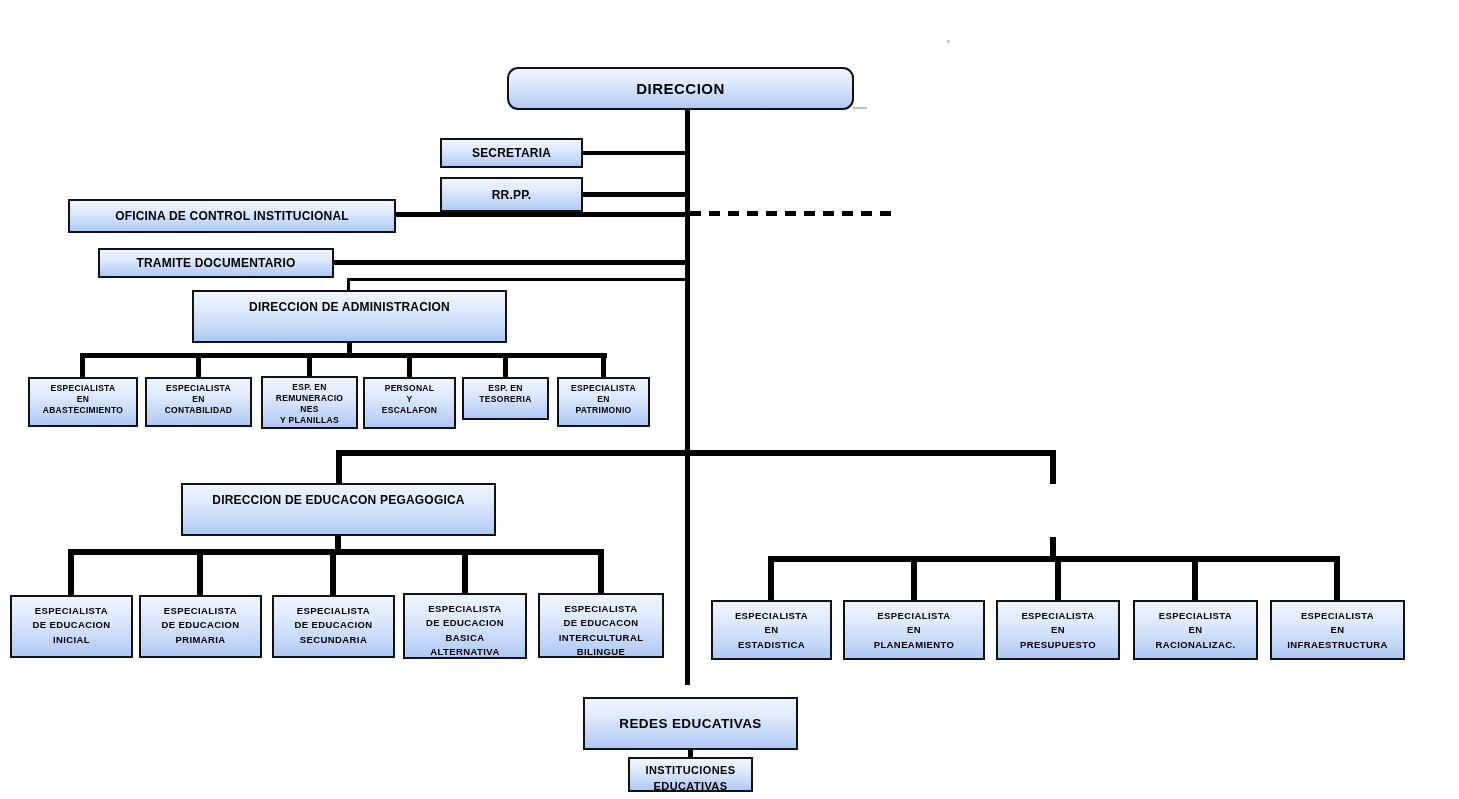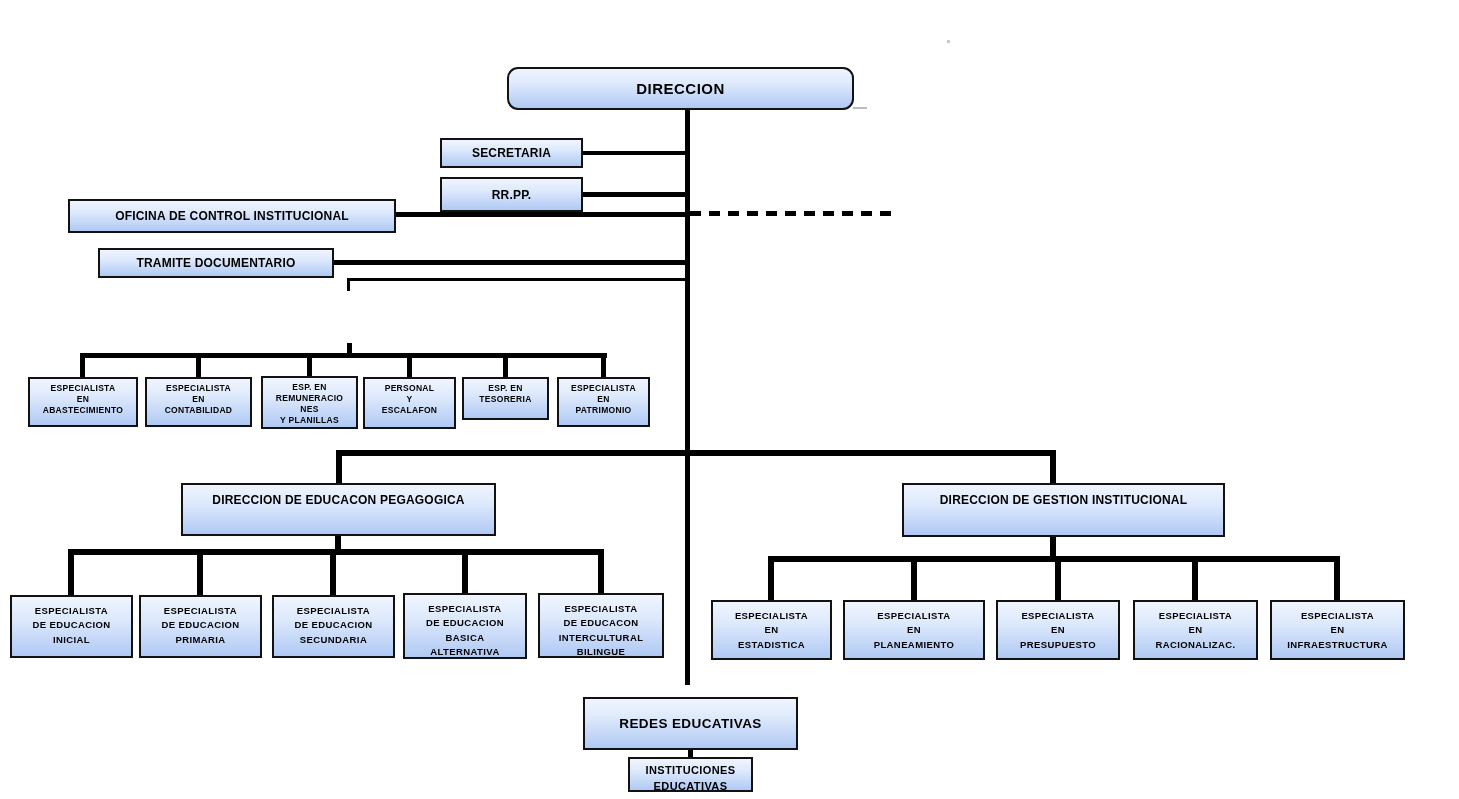--- a/index.html
+++ b/index.html
@@ -89,20 +89,23 @@
 
   <div class="box v-center f12" style="left:68px;top:199px;width:328px;height:34px;">
     <span>OFICINA DE CONTROL INSTITUCIONAL</span>
   </div>
 
 
   <div class="box v-center f12" style="left:98px;top:248px;width:236px;height:30px;">
     <span>TRAMITE DOCUMENTARIO</span>
   </div>
 
+  <div class="box v-top pt8 f12" style="left:192px;top:290px;width:315px;height:53px;">
+    <span>DIRECCION DE ADMINISTRACION</span>
+  </div>
 
   <div class="box v-top pt4 f8" style="left:28px;top:377px;width:110px;height:50px;">
     <span>ESPECIALISTA
 EN
 ABASTECIMIENTO</span>
   </div>
   <div class="box v-top pt4 f8" style="left:145px;top:377px;width:107px;height:50px;">
     <span>ESPECIALISTA
 EN
 CONTABILIDAD</span>
@@ -153,23 +156,20 @@
 BASICA
 ALTERNATIVA</span>
   </div>
   <div class="box v-top pt7 f9" style="left:538px;top:593px;width:126px;height:65px;">
     <span>ESPECIALISTA
 DE EDUCACON
 INTERCULTURAL
 BILINGUE</span>
   </div>
 
-  <div class="box v-top pt8 f12" style="left:902px;top:483px;width:323px;height:54px;">
-    <span>DIRECCION DE GESTION INSTITUCIONAL</span>
-  </div>
 
   <div class="box v-top pt7 f9" style="left:711px;top:600px;width:121px;height:60px;">
     <span>ESPECIALISTA
 EN
 ESTADISTICA</span>
   </div>
   <div class="box v-top pt7 f9" style="left:843px;top:600px;width:142px;height:60px;">
     <span>ESPECIALISTA
 EN
 PLANEAMIENTO</span>

